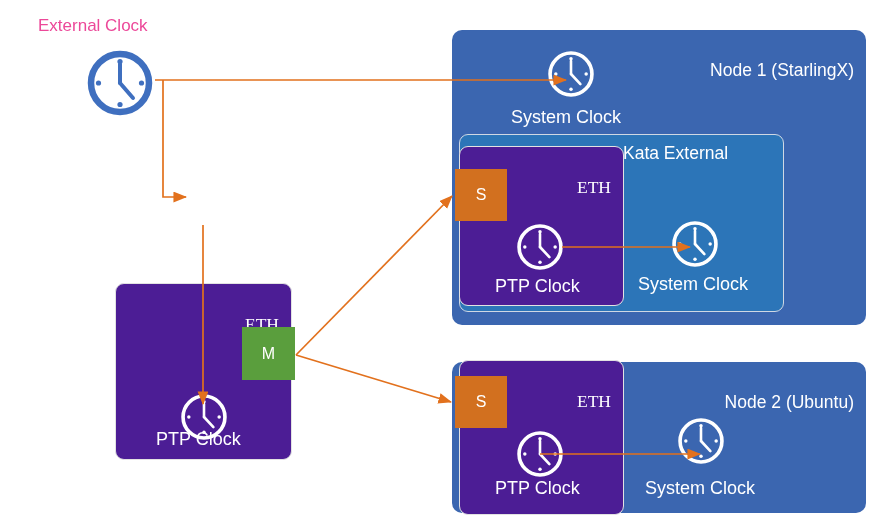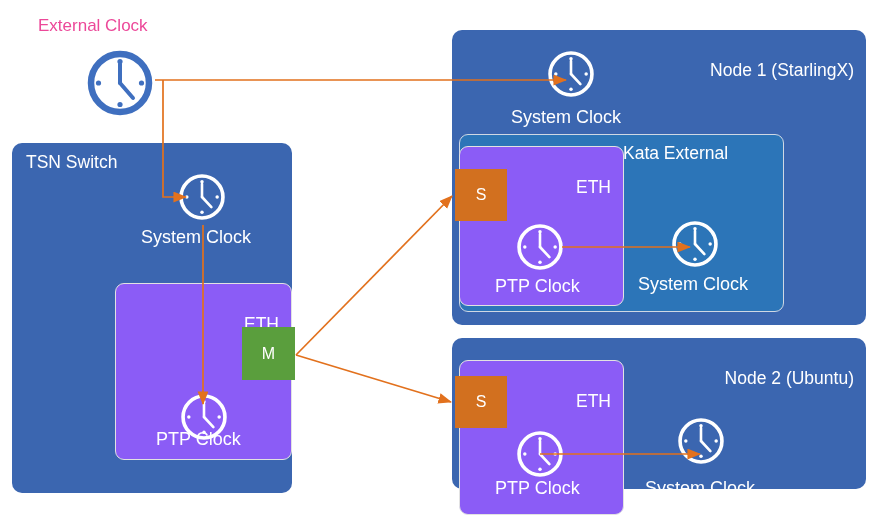--- a/index.html
+++ b/index.html
@@ -6,21 +6,21 @@
   body{width:869px;height:524px;position:relative;overflow:hidden;
        font-family:"Liberation Sans","DejaVu Sans",sans-serif;}
 
   .stage{position:absolute;left:0;top:0;width:869px;height:524px;}
 
   
   .box{position:absolute;box-sizing:border-box;}
   .node-box{background:#3B66B0;border-radius:10px;}
   .switch-box{background:#3B66B0;border-radius:10px;}
   .kata-box{background:#2C75B8;border-radius:9px;border:1px solid #cfd8e4;}
-  .eth-box{background:#8b5cf6;border-radius:9px;border:1px solid #e2e2e2;}
+  .eth-box{background:#4c1d95;border-radius:9px;border:1px solid #e2e2e2;font-family:Liberation Serif, serif;}
 
   .box-title{position:absolute;color:#ffffff;font-size:17.5px;line-height:20px;white-space:nowrap;}
   .title-left{left:14px;top:9px;}
   .title-right{right:12px;top:7px;margin-top:23px;}
 
   
   .chip{position:absolute;display:flex;align-items:center;justify-content:center;
         color:#ffffff;font-size:16px;box-sizing:border-box;}
   .chip-m{background:#5A9E3D;}
   .chip-s{background:#D2701F;}
@@ -49,23 +49,20 @@
       <circle cx="36" cy="36" r="29" fill="none" stroke="#3F6FBF" stroke-width="6.5"></circle>
       <circle cx="36" cy="14.5" r="2.6" fill="#3F6FBF"></circle>
       <circle cx="57.5" cy="36" r="2.6" fill="#3F6FBF"></circle>
       <circle cx="36" cy="57.5" r="2.6" fill="#3F6FBF"></circle>
       <circle cx="14.5" cy="36" r="2.6" fill="#3F6FBF"></circle>
       <path d="M36 36 L36 17" stroke="#3F6FBF" stroke-width="4" stroke-linecap="round" fill="none"></path>
       <path d="M36 36 L49 51" stroke="#3F6FBF" stroke-width="4" stroke-linecap="round" fill="none"></path>
     </svg>
   </div>
 
-  <div class="box switch-box" style="left:12px;top:143px;width:280px;height:350px;">
-    <div class="box-title title-left">TSN Switch</div>
-  </div>
 
   <div class="clock" style="left:176px;top:171px;">
     <svg width="52" height="52" viewBox="0 0 72 72">
       <circle cx="36" cy="36" r="29" fill="none" stroke="#ffffff" stroke-width="5"></circle>
       <circle cx="36" cy="15" r="2.4" fill="#ffffff"></circle>
       <circle cx="57" cy="36" r="2.4" fill="#ffffff"></circle>
       <circle cx="36" cy="57" r="2.4" fill="#ffffff"></circle>
       <circle cx="15" cy="36" r="2.4" fill="#ffffff"></circle>
       <path d="M36 36 L36 18" stroke="#ffffff" stroke-width="3.6" stroke-linecap="round" fill="none"></path>
       <path d="M36 36 L49 50" stroke="#ffffff" stroke-width="3.6" stroke-linecap="round" fill="none"></path>
@@ -142,21 +139,21 @@
       <circle cx="36" cy="15" r="2.4" fill="#ffffff"></circle>
       <circle cx="57" cy="36" r="2.4" fill="#ffffff"></circle>
       <circle cx="36" cy="57" r="2.4" fill="#ffffff"></circle>
       <circle cx="15" cy="36" r="2.4" fill="#ffffff"></circle>
       <path d="M36 36 L36 18" stroke="#ffffff" stroke-width="3.6" stroke-linecap="round" fill="none"></path>
       <path d="M36 36 L49 50" stroke="#ffffff" stroke-width="3.6" stroke-linecap="round" fill="none"></path>
     </svg>
   </div>
   <div class="caption caption-w" style="left:495px;top:277px;">PTP Clock</div>
 
-  <div class="box node-box" style="left:452px;top:338px;width:414px;height:151px;">
+  <div class="box node-box" style="left:452px;top:362px;width:414px;height:151px;">
     <div class="box-title title-right">Node 2 (Ubuntu)</div>
   </div>
 
   <div class="box eth-box" style="left:459px;top:360px;width:165px;height:155px;">
     <div class="box-title title-right">ETH</div>
   </div>
 
   <div class="chip chip-s" style="left:455px;top:376px;width:52px;height:52px;">
     <span>S</span>
   </div>

